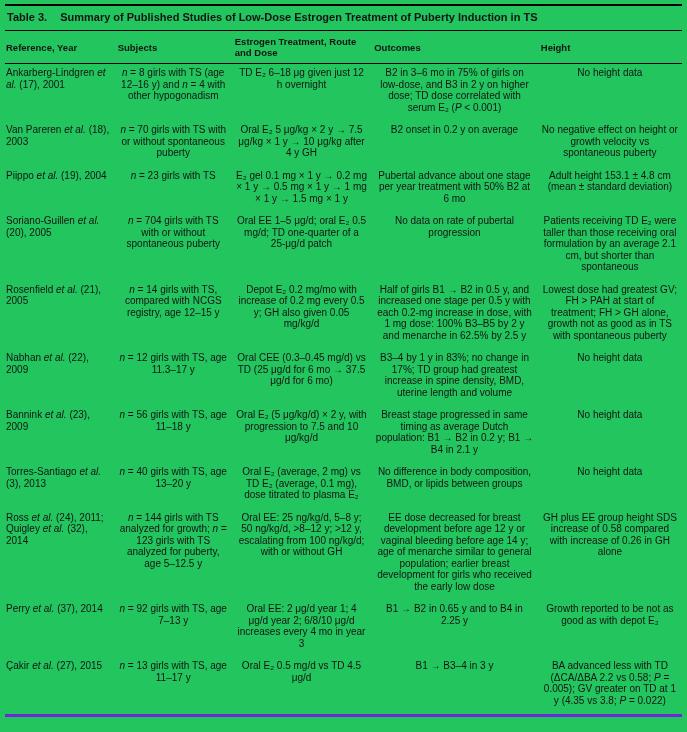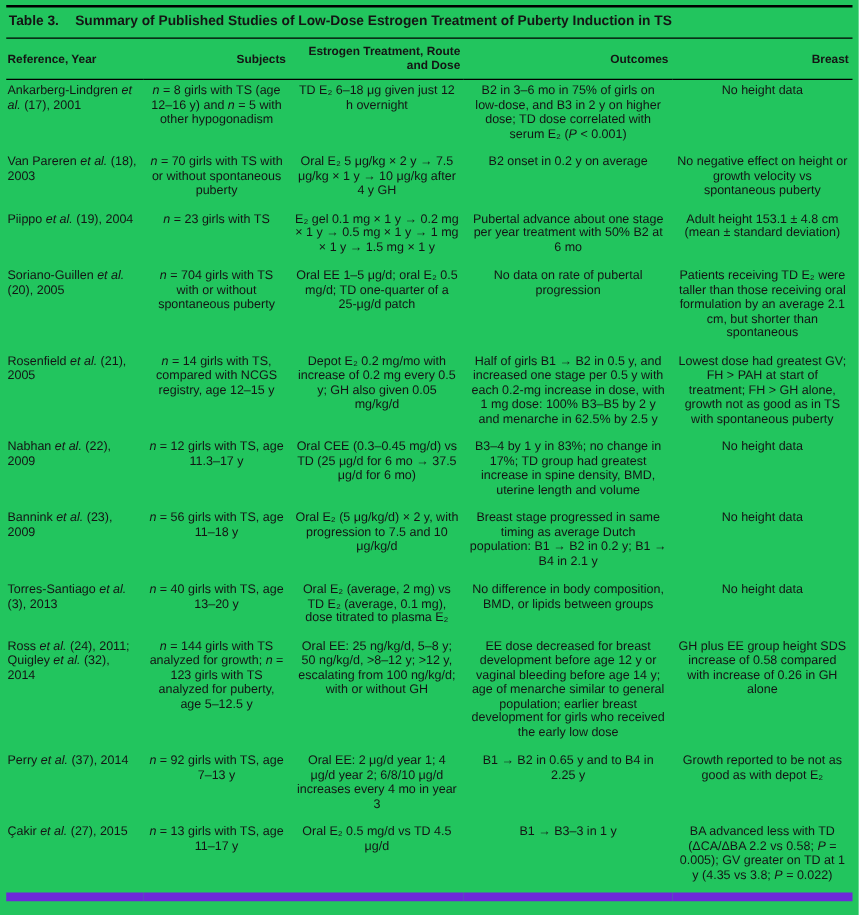--- a/index.html
+++ b/index.html
@@ -20,30 +20,30 @@
     border-bottom: 1px solid #000;
     padding: 5px 2px 6px 2px;
     font-size: 11px;
     font-weight: bold;
     line-height: 13px;
   }
   .title-label { margin-right: 13px; }
   table {
     width: 100%;
     border-collapse: collapse;
-    border-bottom: 7px solid #6d28d9;
+    border-bottom: 3px solid #6d28d9;
     table-layout: fixed;
   }
   thead tr { border-bottom: 1px solid #000; }
   th {
     font-size: 9.5px;
     font-weight: bold;
     line-height: 11px;
     padding: 5px 3px;
-    text-align: right;
+    text-align: left;
     vertical-align: middle;
   }
   th.col-reference { text-align: left; padding-left: 1px; }
   td {
     font-size: 10px;
     line-height: 11.5px;
     padding: 3px 4px 8px 4px;
     text-align: center;
     vertical-align: top;
     word-wrap: break-word;
@@ -65,27 +65,27 @@
       <col style="width:20.6%">
       <col style="width:24.6%">
       <col style="width:21.3%">
     </colgroup>
     <thead>
       <tr>
         <th class="col-reference">Reference, Year</th>
         <th class="col-subjects">Subjects</th>
         <th class="col-treatment">Estrogen Treatment, Route and Dose</th>
         <th class="col-outcomes">Outcomes</th>
-        <th class="col-height">Breast</th>
+        <th class="col-height">Height</th>
       </tr>
     </thead>
     <tbody>
         <tr>
           <td class="col-reference"><span>Ankarberg-Lindgren </span><span class="it">et al.</span><span> (17), 2001</span></td>
-          <td class="col-subjects"><span class="it">n</span><span> = 8 girls with TS (age 12–16 y) and </span><span class="it">n</span><span> = 5 with other hypogonadism</span></td>
+          <td class="col-subjects"><span class="it">n</span><span> = 8 girls with TS (age 12–16 y) and </span><span class="it">n</span><span> = 4 with other hypogonadism</span></td>
           <td class="col-treatment">TD E₂ 6–18 μg given just 12 h overnight</td>
           <td class="col-outcomes"><span>B2 in 3–6 mo in 75% of girls on low-dose, and B3 in 2 y on higher dose; TD dose correlated with serum E₂ (</span><span class="it">P</span><span> &lt; 0.001)</span></td>
           <td class="col-height">No height data</td>
         </tr>
         <tr>
           <td class="col-reference"><span>Van Pareren </span><span class="it">et al.</span><span> (18), 2003</span></td>
           <td class="col-subjects"><span class="it">n</span><span> = 70 girls with TS with or without spontaneous puberty</span></td>
           <td class="col-treatment">Oral E₂ 5 μg/kg × 2 y → 7.5 μg/kg × 1 y → 10 μg/kg after 4 y GH</td>
           <td class="col-outcomes">B2 onset in 0.2 y on average</td>
           <td class="col-height">No negative effect on height or growth velocity vs spontaneous puberty</td>
@@ -143,18 +143,18 @@
           <td class="col-reference"><span>Perry </span><span class="it">et al.</span><span> (37), 2014</span></td>
           <td class="col-subjects"><span class="it">n</span><span> = 92 girls with TS, age 7–13 y</span></td>
           <td class="col-treatment">Oral EE: 2 μg/d year 1; 4 μg/d year 2; 6/8/10 μg/d increases every 4 mo in year 3</td>
           <td class="col-outcomes">B1 → B2 in 0.65 y and to B4 in 2.25 y</td>
           <td class="col-height">Growth reported to be not as good as with depot E₂</td>
         </tr>
         <tr>
           <td class="col-reference"><span>Çakir </span><span class="it">et al.</span><span> (27), 2015</span></td>
           <td class="col-subjects"><span class="it">n</span><span> = 13 girls with TS, age 11–17 y</span></td>
           <td class="col-treatment">Oral E₂ 0.5 mg/d vs TD 4.5 μg/d</td>
-          <td class="col-outcomes">B1 → B3–3 in 1 y</td>
+          <td class="col-outcomes">B1 → B3–4 in 3 y</td>
           <td class="col-height"><span>BA advanced less with TD (ΔCA/ΔBA 2.2 vs 0.58; </span><span class="it">P</span><span> = 0.005); GV greater on TD at 1 y (4.35 vs 3.8; </span><span class="it">P</span><span> = 0.022)</span></td>
         </tr>
       </tbody>
   </table>
 </div>
 
 </body></html>

